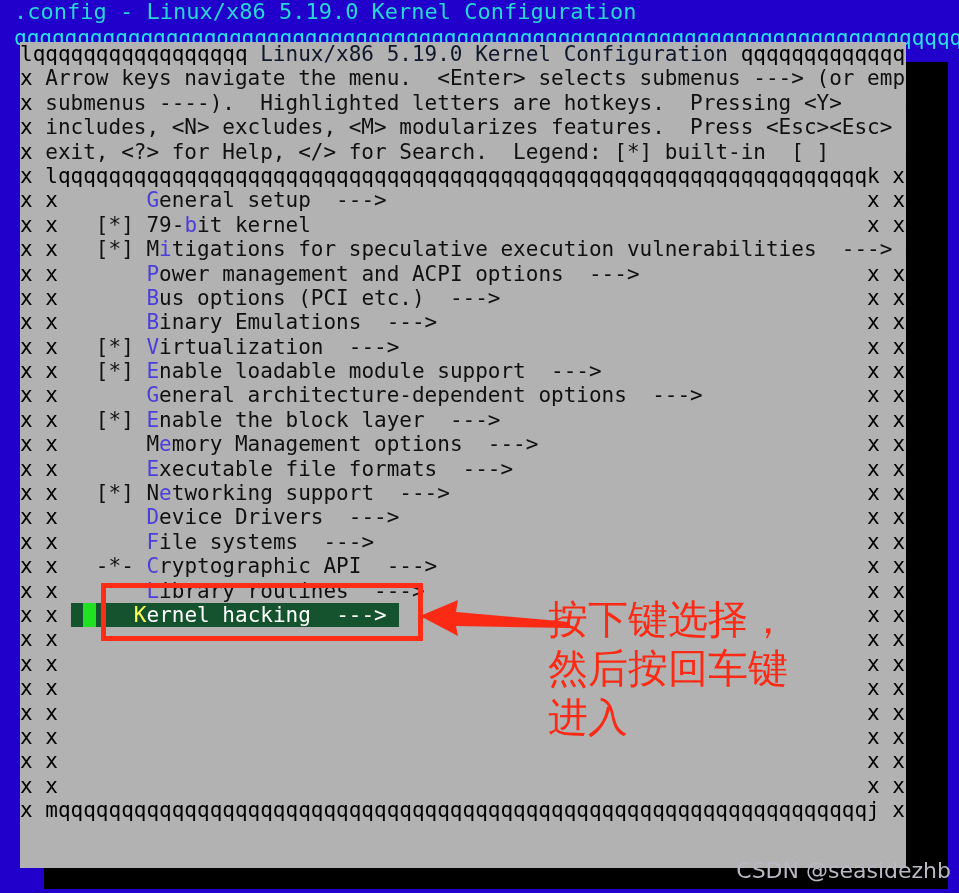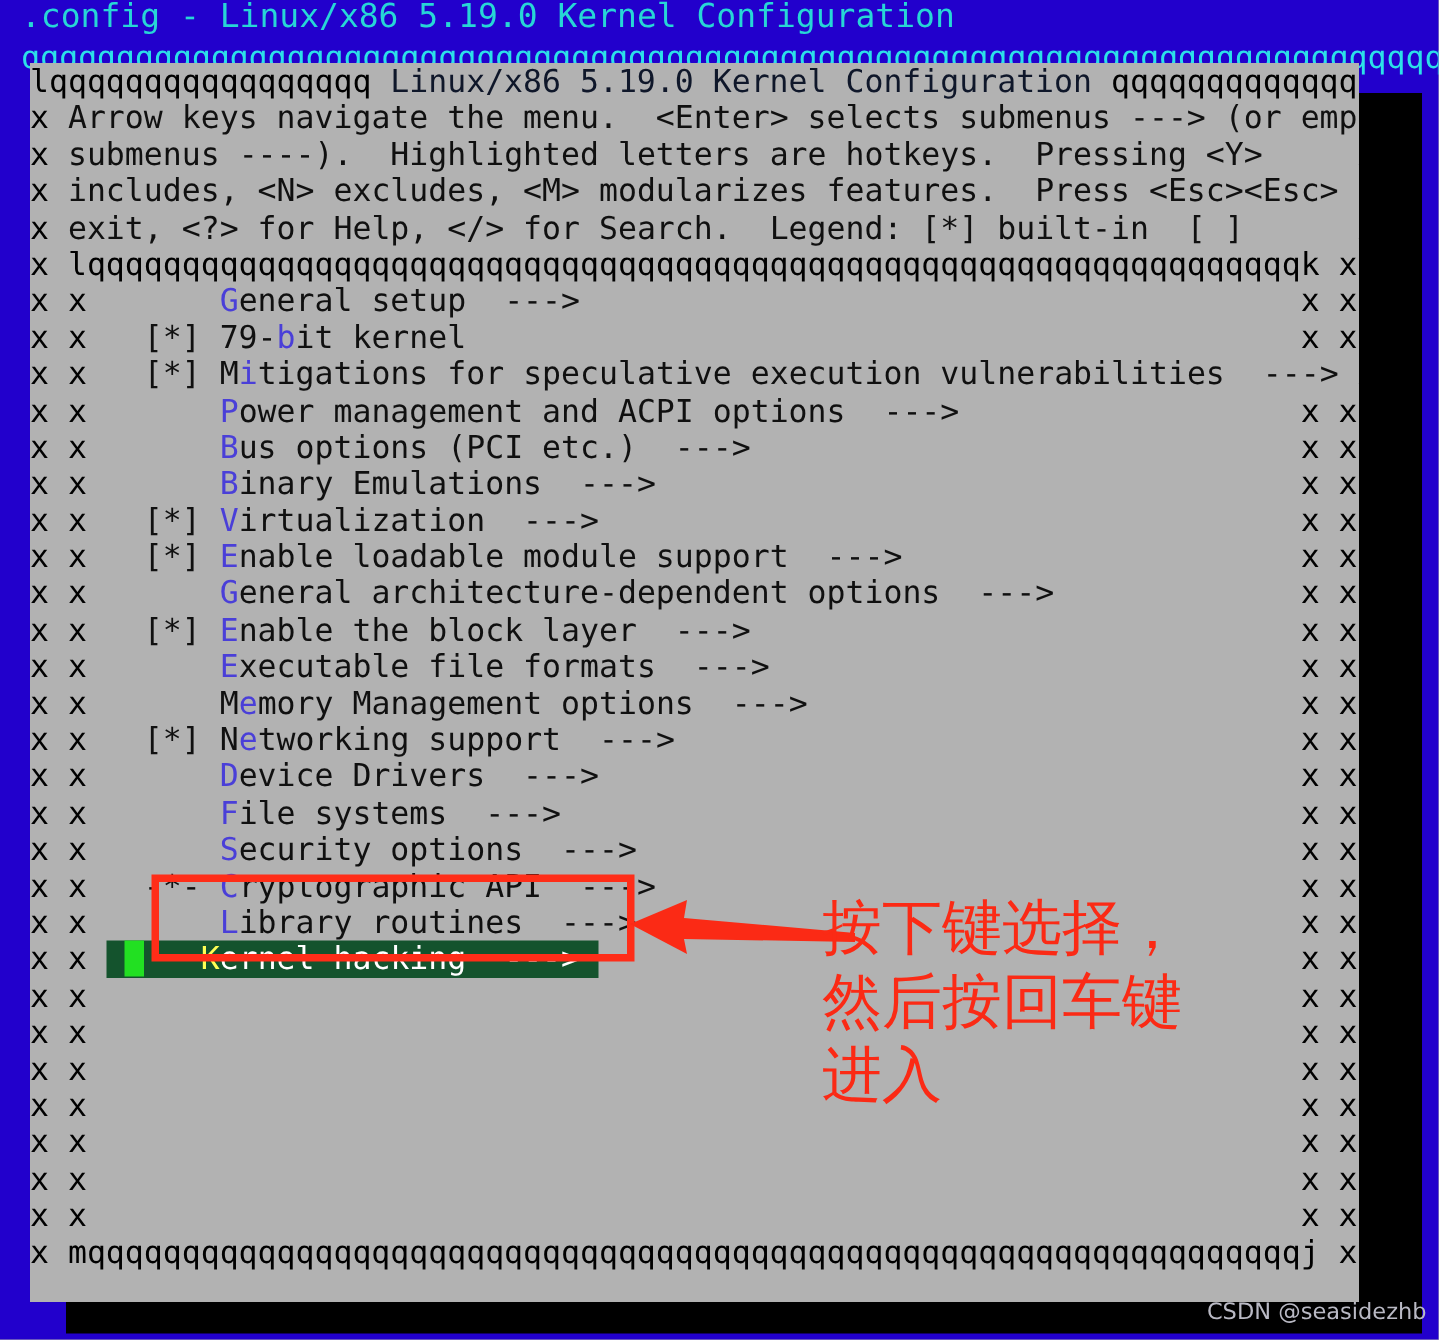--- a/index.html
+++ b/index.html
@@ -84,21 +84,21 @@
     font-weight:400;
     white-space:pre;
     pointer-events:none;
   }
 
   
   #watermark{
     position:absolute;right:8px;bottom:10px;
     color:#b9b9c4;
     font-family:"DejaVu Sans","Liberation Sans",sans-serif;
-    font-size:15px;
+    font-size:22px;
   }
   
   #bottom-black{
     position:absolute;left:44px;top:855px;width:904px;height:34px;background:#000;
   }
 </style>
 </head>
 <body>
 
 <div id="term-title">.config - Linux/x86 5.19.0 Kernel Configuration</div>
@@ -122,26 +122,25 @@
       <div class="line"><span class="bcol">x x </span><span class="txt">      </span><span class="hk">G</span><span class="txt">eneral setup  ---&gt;</span><span class="bcol">                                      x x</span></div>
       <div class="line"><span class="bcol">x x </span><span class="txt">  [*] </span><span class="txt">79-</span><span class="hk">b</span><span class="txt">it kernel</span><span class="bcol">                                            x x</span></div>
       <div class="line"><span class="bcol">x x </span><span class="txt">  [*] </span><span class="txt">M</span><span class="hk">i</span><span class="txt">tigations for speculative execution vulnerabilities  ---&gt;</span><span class="bcol"> x x</span></div>
       <div class="line"><span class="bcol">x x </span><span class="txt">      </span><span class="hk">P</span><span class="txt">ower management and ACPI options  ---&gt;</span><span class="bcol">                  x x</span></div>
       <div class="line"><span class="bcol">x x </span><span class="txt">      </span><span class="hk">B</span><span class="txt">us options (PCI etc.)  ---&gt;</span><span class="bcol">                             x x</span></div>
       <div class="line"><span class="bcol">x x </span><span class="txt">      </span><span class="hk">B</span><span class="txt">inary Emulations  ---&gt;</span><span class="bcol">                                  x x</span></div>
       <div class="line"><span class="bcol">x x </span><span class="txt">  [*] </span><span class="hk">V</span><span class="txt">irtualization  ---&gt;</span><span class="bcol">                                     x x</span></div>
       <div class="line"><span class="bcol">x x </span><span class="txt">  [*] </span><span class="hk">E</span><span class="txt">nable loadable module support  ---&gt;</span><span class="bcol">                     x x</span></div>
       <div class="line"><span class="bcol">x x </span><span class="txt">      </span><span class="hk">G</span><span class="txt">eneral architecture-dependent options  ---&gt;</span><span class="bcol">             x x</span></div>
       <div class="line"><span class="bcol">x x </span><span class="txt">  [*] </span><span class="hk">E</span><span class="txt">nable the block layer  ---&gt;</span><span class="bcol">                             x x</span></div>
+      <div class="line"><span class="bcol">x x </span><span class="txt">      </span><span class="txt">M</span><span class="hk">e</span><span class="txt">mory Management options  ---&gt;</span><span class="bcol">                          x x</span></div>
       <div class="line"><span class="bcol">x x </span><span class="txt">      </span><span class="hk">E</span><span class="txt">xecutable file formats  ---&gt;</span><span class="bcol">                            x x</span></div>
-      <div class="line"><span class="bcol">x x </span><span class="txt">      </span><span class="txt">M</span><span class="hk">e</span><span class="txt">mory Management options  ---&gt;</span><span class="bcol">                          x x</span></div>
       <div class="line"><span class="bcol">x x </span><span class="txt">  [*] </span><span class="txt">N</span><span class="hk">e</span><span class="txt">tworking support  ---&gt;</span><span class="bcol">                                 x x</span></div>
       <div class="line"><span class="bcol">x x </span><span class="txt">      </span><span class="hk">D</span><span class="txt">evice Drivers  ---&gt;</span><span class="bcol">                                     x x</span></div>
       <div class="line"><span class="bcol">x x </span><span class="txt">      </span><span class="hk">F</span><span class="txt">ile systems  ---&gt;</span><span class="bcol">                                       x x</span></div>
-      <div class="line"><span class="bcol">x x </span><span class="txt">      </span><span class="hk">S</span><span class="txt">ecurity options  ---&gt;</span><span class="bcol">                                   x x</span></div>
       <div class="line"><span class="bcol">x x </span><span class="txt">  -*- </span><span class="hk">C</span><span class="txt">ryptographic API  ---&gt;</span><span class="bcol">                                  x x</span></div>
       <div class="line"><span class="bcol">x x </span><span class="txt">      </span><span class="hk">L</span><span class="txt">ibrary routines  ---&gt;</span><span class="bcol">                                   x x</span></div>
       <div class="line"><span class="bcol">x x </span><span class="sel-bar"><span> </span><span class="cursor-blk">&nbsp;</span><span>   </span><span class="sel-hk">K</span><span>ernel hacking  ---&gt; </span></span><span class="bcol">                                     x x</span></div>
       <div class="line"><span class="bcol">x x                                                                x x</span></div>
       <div class="line"><span class="bcol">x x                                                                x x</span></div>
       <div class="line"><span class="bcol">x x                                                                x x</span></div>
       <div class="line"><span class="bcol">x x                                                                x x</span></div>
       <div class="line"><span class="bcol">x x                                                                x x</span></div>
       <div class="line"><span class="bcol">x x                                                                x x</span></div>
       <div class="line"><span class="bcol">x x                                                                x x</span></div>

